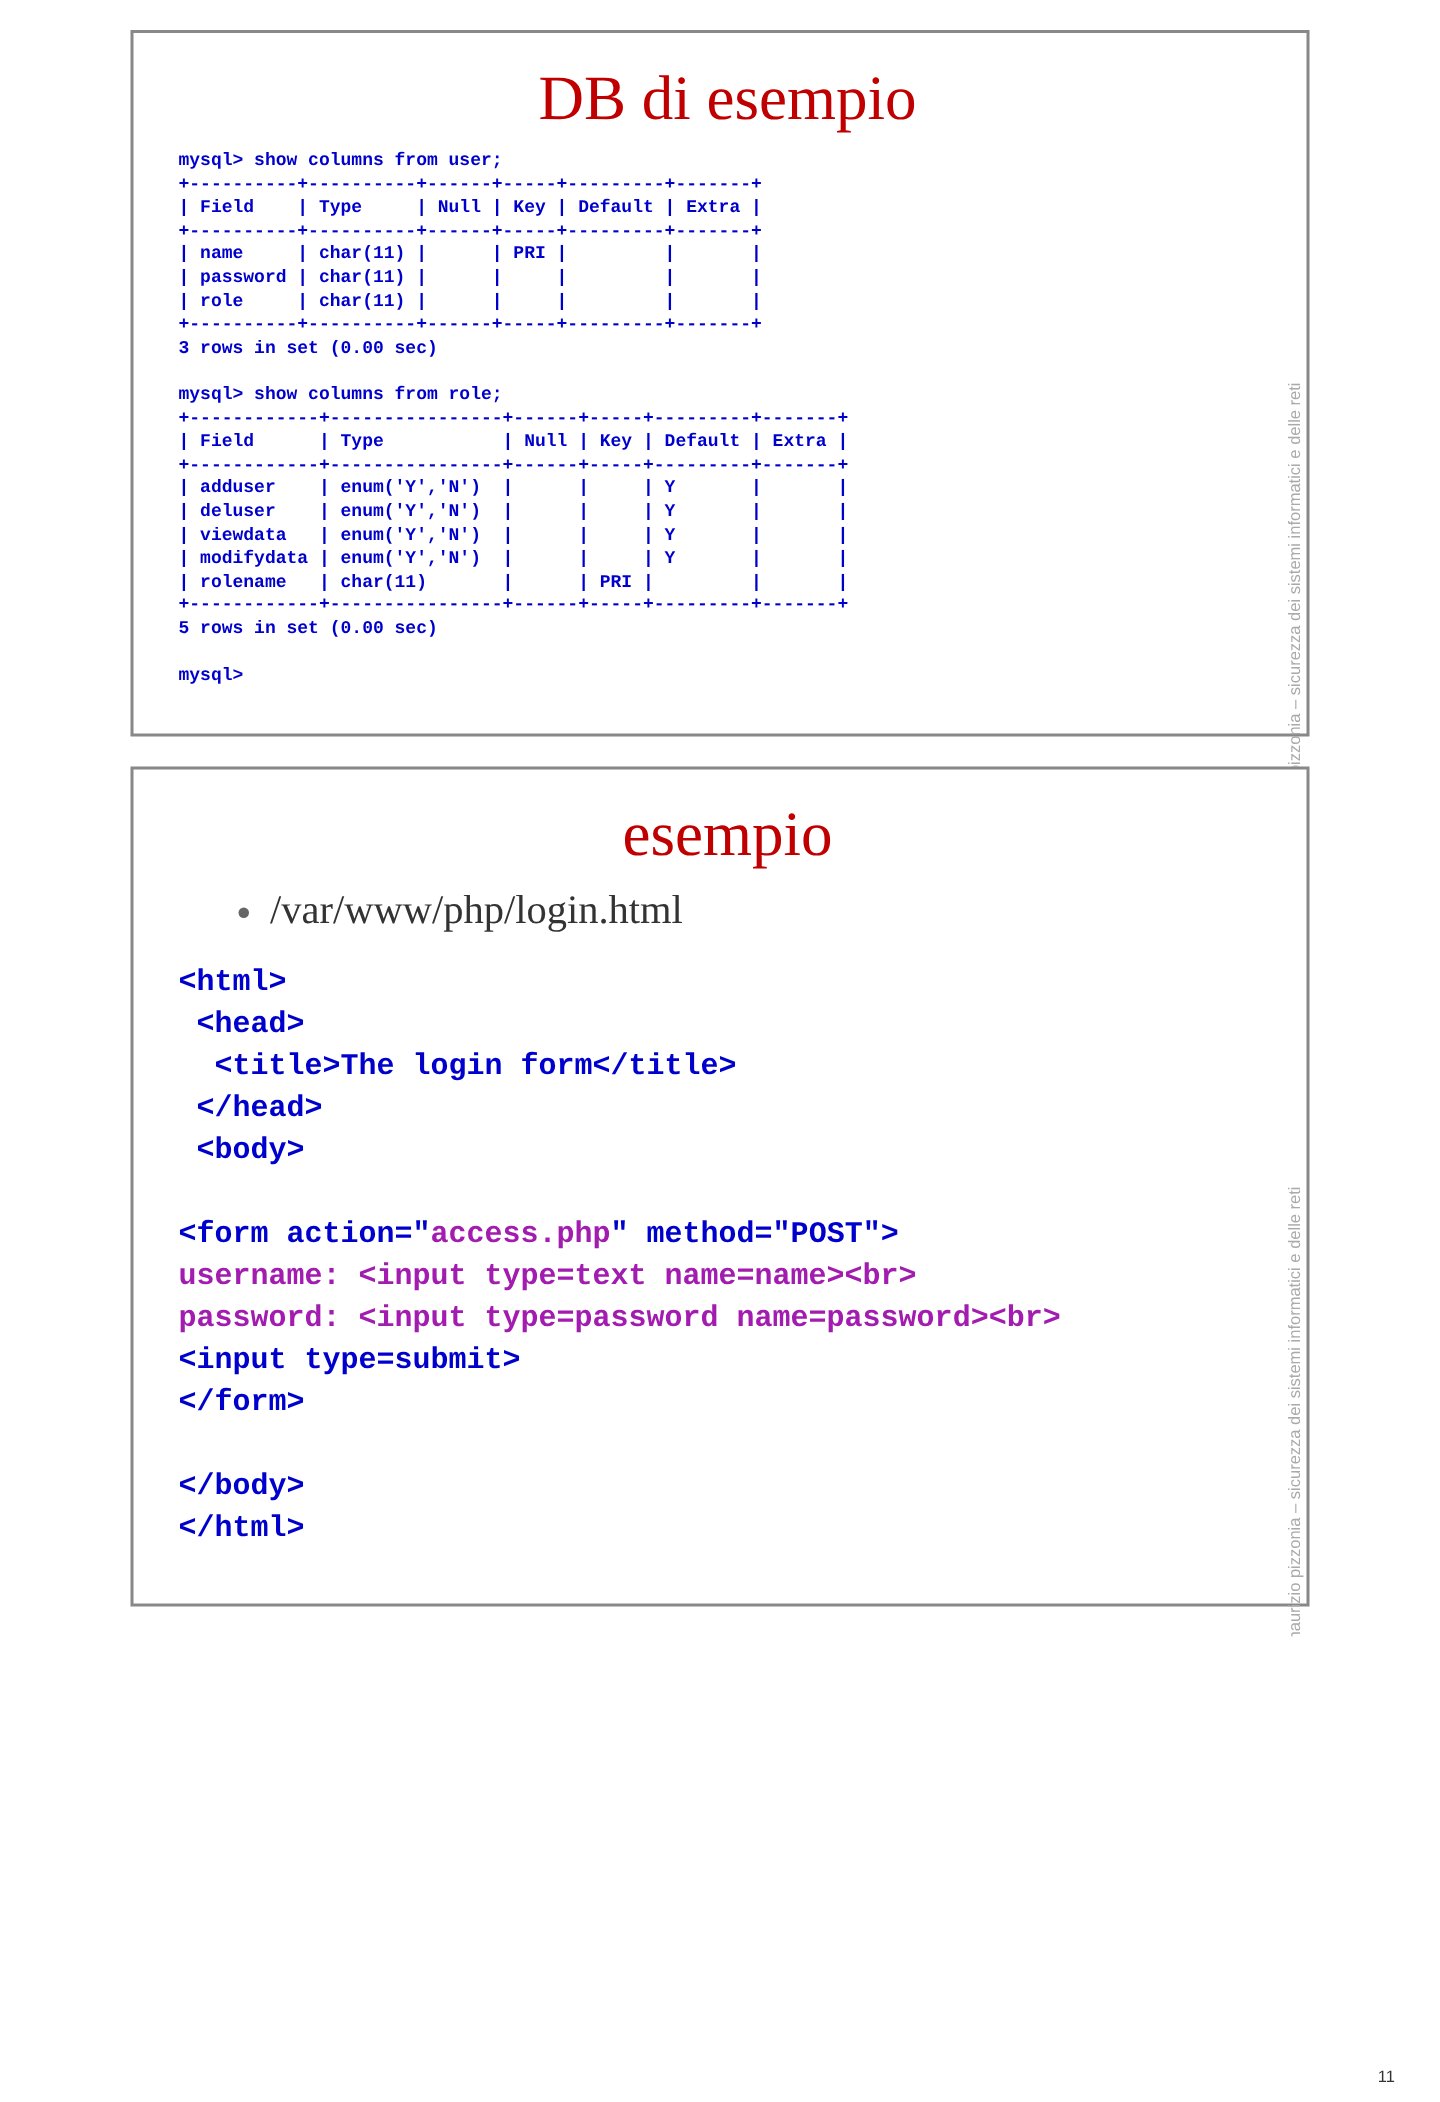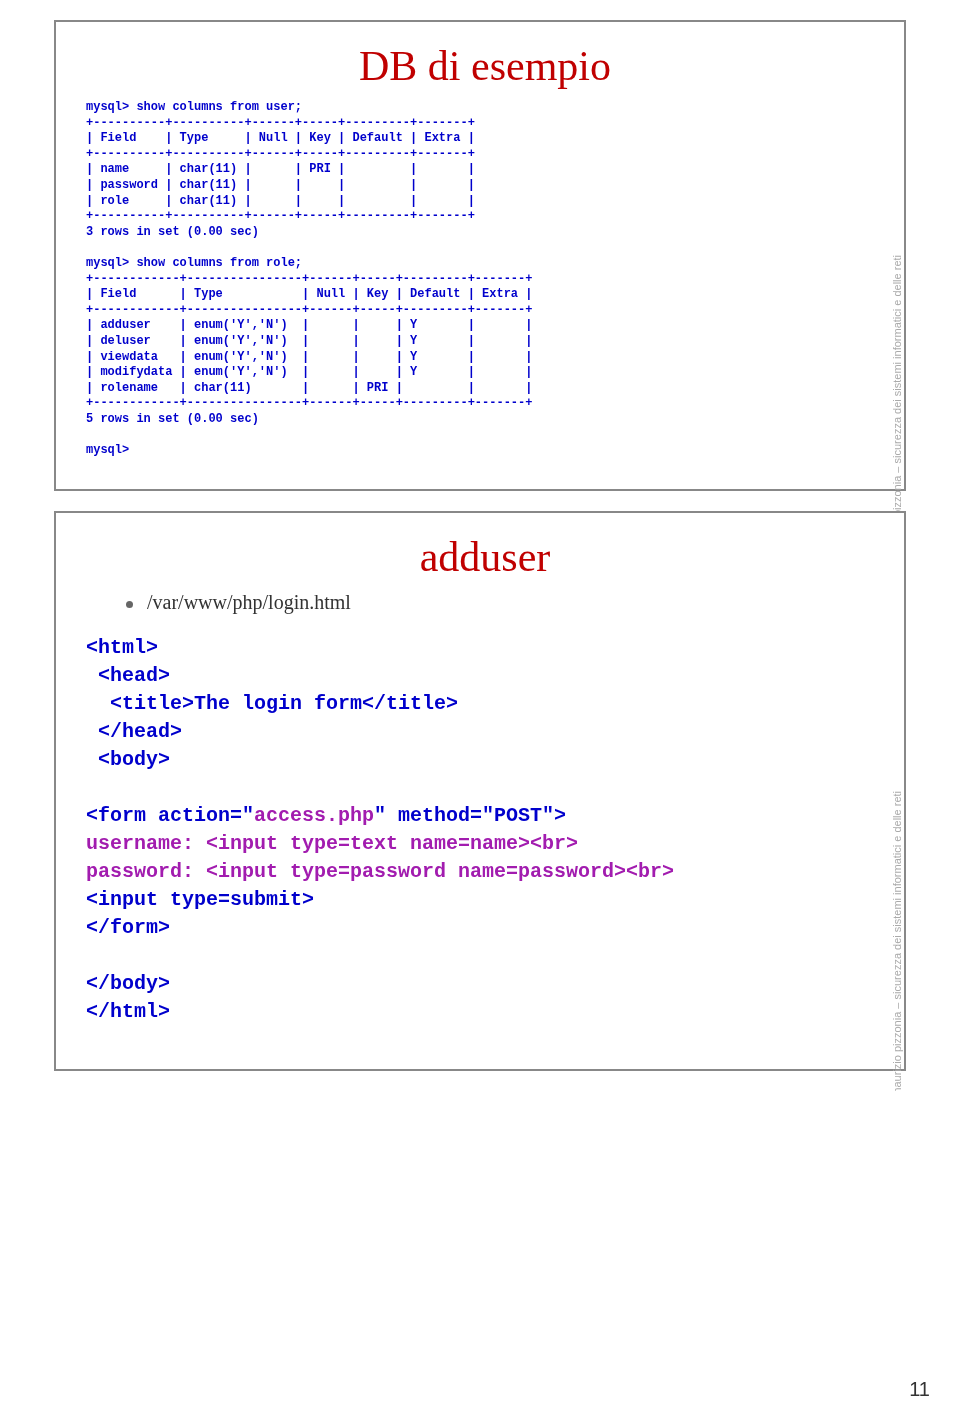--- a/index.html
+++ b/index.html
@@ -3,21 +3,21 @@
 <meta charset="utf-8">
 <style>
   body {
     margin: 0;
     padding: 0;
     background: #fff;
     font-family: Arial, sans-serif;
     width: 960px;
   }
   .slide {
-    width: 852px;
+    width: 786px;
     margin: 20px auto;
     border: 2px solid #888;
     position: relative;
     padding: 20px 20px 30px 30px;
     box-sizing: border-box;
     background: #fff;
   }
   .slide-title {
     color: #c00000;
     font-family: "Times New Roman", serif;
@@ -49,38 +49,38 @@
     top: 50%;
     transform: translateY(-50%) rotate(-90deg);
     transform-origin: right center;
     font-size: 11px;
     color: #aaa;
     white-space: nowrap;
     font-family: Arial, sans-serif;
   }
   .bullet-line {
     font-family: "Times New Roman", serif;
-    font-size: 20px;
+    font-size: 27px;
     color: #333;
     margin: 10px 0 20px 40px;
   }
   .bullet-dot {
     display: inline-block;
     width: 7px;
     height: 7px;
     background: #666;
     border-radius: 50%;
     vertical-align: middle;
     margin-right: 14px;
   }
   .pagenum {
     position: fixed;
     right: 30px;
-    bottom: 0;
-    font-size: 20px;
+    bottom: 10px;
+    font-size: 11px;
     color: #333;
     font-family: Arial, sans-serif;
   }
 </style>
 </head>
 <body>
 
 <div class="slide">
   <h1 class="slide-title">DB di esempio</h1>
   <div class="mono">mysql&gt; show columns from user;
@@ -103,21 +103,21 @@
 | modifydata | enum('Y','N')  |      |     | Y       |       |
 | rolename   | char(11)       |      | PRI |         |       |
 +------------+----------------+------+-----+---------+-------+
 5 rows in set (0.00 sec)
 
 mysql&gt;</div>
   <div class="copyright">© 2006-2008 maurizio pizzonia – sicurezza dei sistemi informatici e delle reti</div>
 </div>
 
 <div class="slide" style="min-height:560px;">
-  <h1 class="slide-title">adduser</h1>
+  <h1 class="slide-title">esempio</h1>
   <div class="bullet-line">
     <span class="bullet-dot"></span><span>/var/www/php/login.html</span>
   </div>
 
   <div class="mono2"><span>&lt;html&gt;</span>
 <span> &lt;head&gt;</span>
 <span>  &lt;title&gt;The login form&lt;/title&gt;</span>
 <span> &lt;/head&gt;</span>
 <span> &lt;body&gt;</span>
 <span></span>

